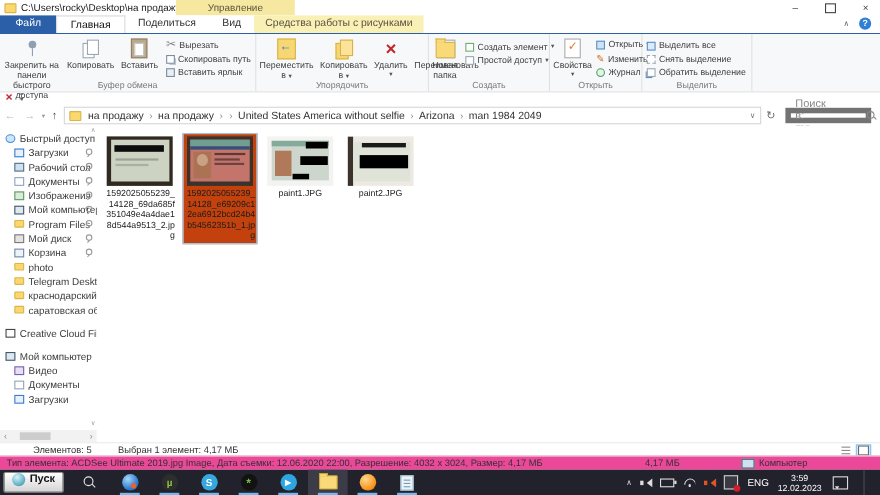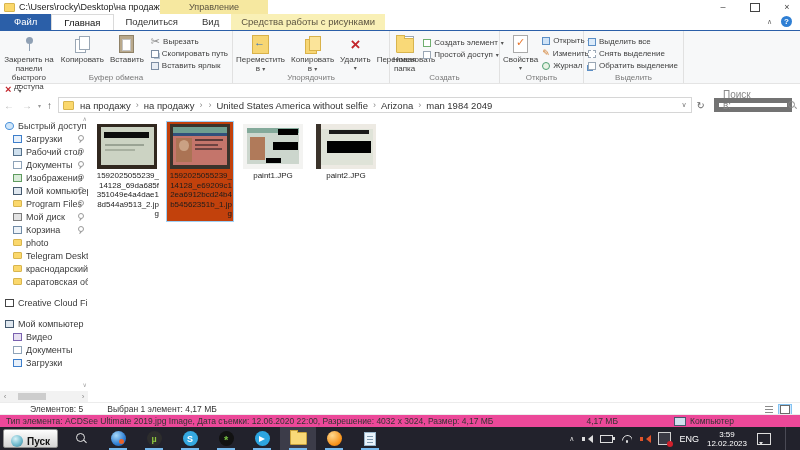--- a/index.html
+++ b/index.html
@@ -171,21 +171,21 @@
   .vt-thumbs span{display:block;width:8px;height:7px;border:1px solid #6b6b6b;background:#fff;}
   .detailsbar{position:absolute;left:0;right:0;top:414px;height:13px;background:#ec4899;border-top:1px solid #ececec;
     display:flex;align-items:center;font-size:8.5px;color:#333;padding:0 6px;box-sizing:border-box;}
   .detailsbar .dtext{flex:1;white-space:nowrap;overflow:hidden;}
   .detailsbar .dsize{margin-right:56px;}
   .dloc{display:flex;align-items:center;gap:4px;margin-right:60px;}
   .dloc .pcic{width:10px;height:7px;background:#cfe0ee;border:1px solid #44596e;}
 
   
   .taskbar{position:absolute;left:0;right:0;bottom:0;height:23px;background:#22222c;display:flex;align-items:center;color:#fff;}
-  .startbtn{display:flex;align-items:flex-end;gap:4px;height:17px;margin:0 6px 0 3px;padding:0 7px;
+  .startbtn{display:flex;align-items:flex-start;gap:4px;height:17px;margin:0 6px 0 3px;padding:0 7px;
     background:linear-gradient(#fefefe,#d4d4d4);border:1px solid #8f8f8f;border-radius:2px;color:#111;font-size:10px;font-weight:bold;}
   .shell-ic{width:12px;height:12px;border-radius:50%;background:radial-gradient(circle at 38% 32%,#d9f3f8,#6fbacd 55%,#3e7f95);}
   .tb-search{position:relative;width:12px;height:12px;margin:0 12px;}
   .tb-search::before{content:"";position:absolute;left:0;top:0;width:7px;height:7px;border:1.4px solid #e6e6e6;border-radius:50%;}
   .tb-search::after{content:"";position:absolute;left:7px;top:8px;width:4px;height:1.4px;background:#e6e6e6;transform:rotate(45deg);}
   .app{width:36px;height:23px;display:flex;align-items:center;justify-content:center;position:relative;flex:none;}
   .app.active{background:#3c3c49;}
   .app .ul{position:absolute;bottom:0;left:9px;right:9px;height:2px;background:#76b9ed;}
   .cir{width:15px;height:15px;border-radius:50%;display:flex;align-items:center;justify-content:center;font-size:9px;font-weight:bold;}
   .ic-browser{background:radial-gradient(circle at 35% 30%,#a8d8f8,#2f7fd4 60%,#1b4e9b);position:relative;}

